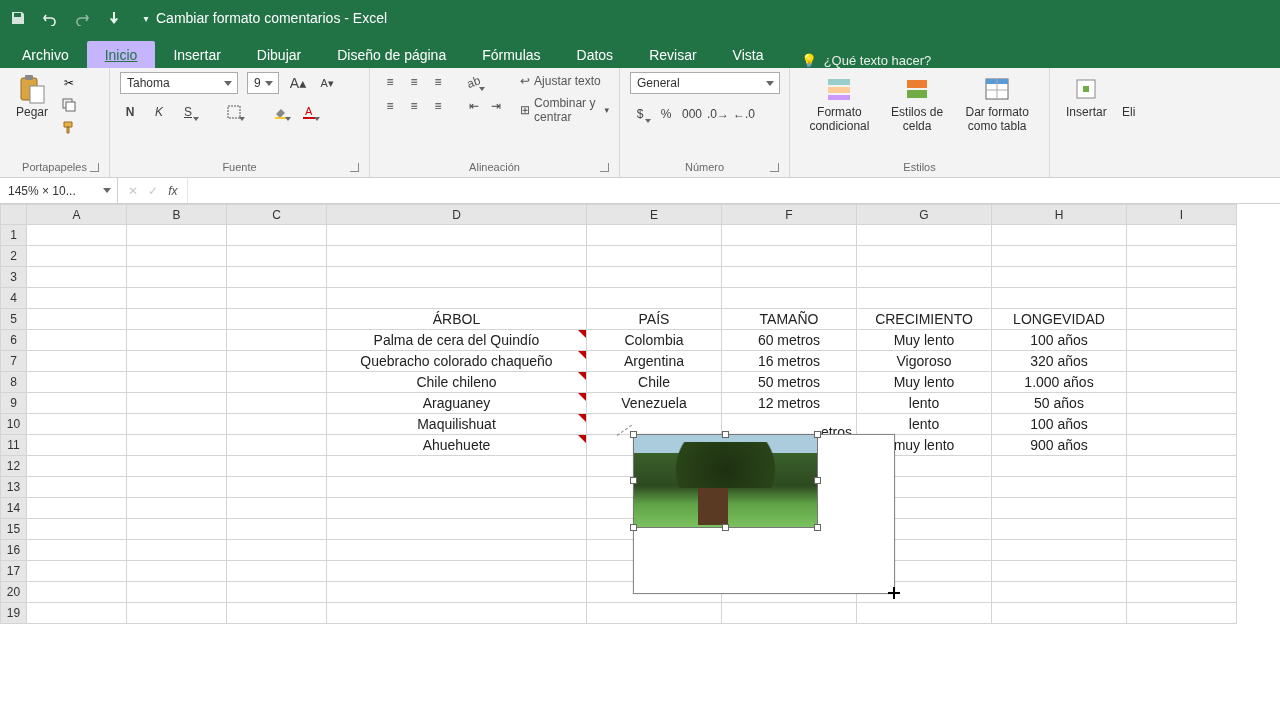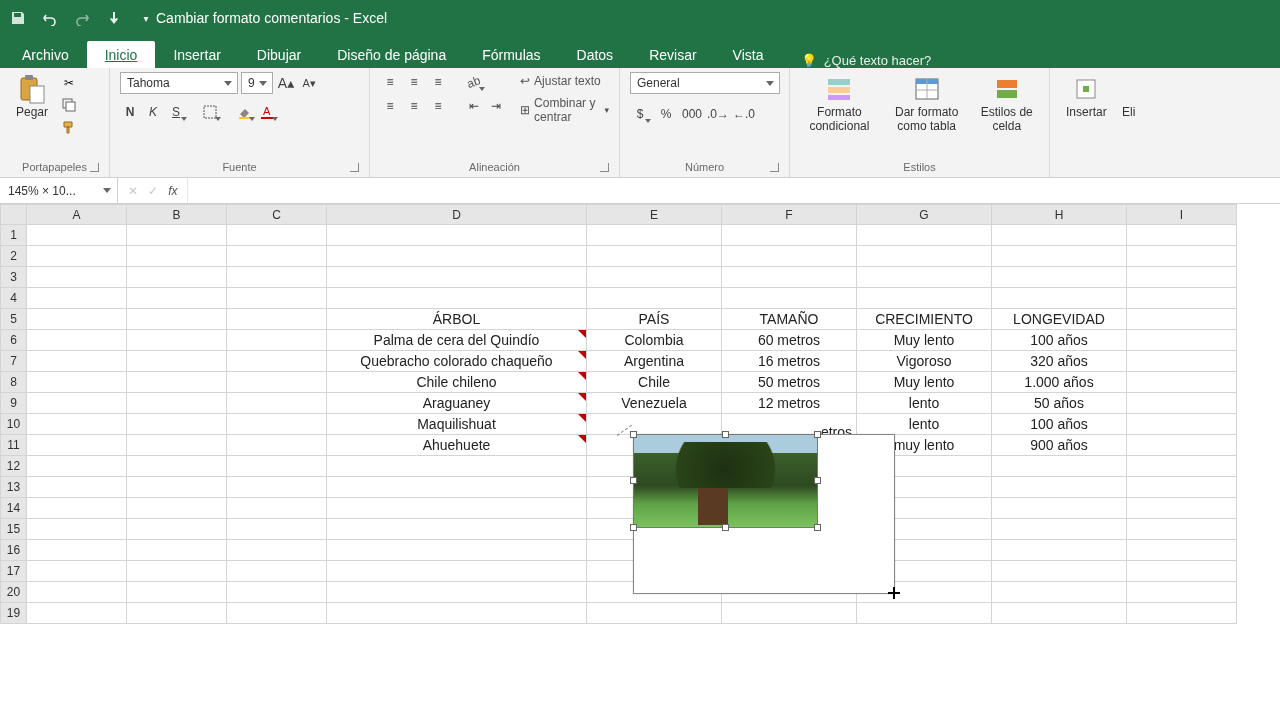--- a/index.html
+++ b/index.html
@@ -7,34 +7,34 @@
 
   
   .titlebar { background: #217346; height: 36px; display: flex; align-items: center; color: #fff; padding: 0 8px; }
   .qat { display: flex; align-items: center; gap: 12px; }
   .qat-icon { width: 20px; height: 20px; display: flex; align-items: center; justify-content: center; opacity: 0.9; }
   .title-center { flex: 1; text-align: left; font-size: 14px; }
 
   
   .tabs { background: #217346; height: 32px; display: flex; align-items: flex-end; padding-left: 4px; }
   .tab { padding: 6px 18px 5px; color: #fff; font-size: 14px; cursor: pointer; position: relative; }
-  .tab.active { background: #ffffff; color: #217346; border-radius: 2px 2px 0 0; text-decoration: underline; }
+  .tab.active { background: #c4b5fd; color: #217346; border-radius: 2px 2px 0 0; text-decoration: underline; }
   .tell-me { display: flex; align-items: center; color: #e8f0e9; margin-left: 20px; font-size: 13px; gap: 6px; }
 
   
   .ribbon { background: #f3f3f3; border-bottom: 1px solid #d0d0d0; height: 110px; display: flex; position: relative; }
   .grp { border-right: 1px solid #d8d8d8; padding: 4px 10px 2px; display: flex; flex-direction: column; justify-content: space-between; }
   .grp-body { display: flex; align-items: flex-start; gap: 6px; flex: 1; }
   .grp-label { text-align: center; color: #6a6a6a; font-size: 11px; padding: 2px 0; position: relative; }
   .grp-label.has-launcher::after { content: ''; position: absolute; right: 0; top: 4px; width: 8px; height: 8px; border-right: 1px solid #888; border-bottom: 1px solid #888; }
   .rb-btn { display: flex; flex-direction: column; align-items: center; gap: 2px; padding: 2px 6px; cursor: pointer; }
   .rb-btn-lbl { font-size: 12px; color: #333; text-align: center; line-height: 1.15; }
   .icon-box { width: 30px; height: 30px; display: flex; align-items: center; justify-content: center; }
   .mini-icon { width: 18px; height: 18px; display: flex; align-items: center; justify-content: center; }
-  .font-row { display: flex; align-items: center; gap: 3px; margin-bottom: 4px; }
+  .font-row { display: flex; align-items: center; gap: 9px; margin-bottom: 4px; }
   .dd { background: #fff; border: 1px solid #ababab; height: 22px; display: flex; align-items: center; padding: 0 18px 0 6px; position: relative; font-size: 12px; color: #333; }
   .dd::after { content: ''; position: absolute; right: 5px; top: 8px; border-left: 4px solid transparent; border-right: 4px solid transparent; border-top: 5px solid #666; }
   .font-name { width: 118px; }
   .font-size { width: 32px; }
   .btn-sm { width: 20px; height: 20px; display: flex; align-items: center; justify-content: center; color: #444; cursor: pointer; position: relative; }
   .btn-sm.dd-sm::after { content: ''; position: absolute; right: -1px; bottom: 1px; border-left: 3px solid transparent; border-right: 3px solid transparent; border-top: 4px solid #666; }
   .chk-wrap { font-size: 12px; color: #555; display: flex; align-items: center; gap: 4px; padding: 2px 0;}
   .align-grid { display: grid; grid-template-columns: repeat(3, 22px); grid-template-rows: repeat(2, 22px); gap: 2px; }
 
   
@@ -251,36 +251,36 @@
               <rect x="2" y="3" width="22" height="6" fill="#9cc"></rect>
               <rect x="2" y="11" width="22" height="6" fill="#fc9"></rect>
               <rect x="2" y="19" width="22" height="5" fill="#c9f"></rect>
             </svg>
           </div>
         <div class="rb-btn-lbl" style="max-width:70px">Formato condicional</div>
       </div>
       <div class="rb-btn">
         <div class="icon-box">
             <svg width="26" height="26">
+              <rect x="3" y="4" width="20" height="8" fill="#ed7d31"></rect>
+              <rect x="3" y="14" width="20" height="8" fill="#70ad47"></rect>
+            </svg>
+          </div>
+        <div class="rb-btn-lbl" style="max-width:55px">Estilos de celda</div>
+      </div>
+      <div class="rb-btn">
+        <div class="icon-box">
+            <svg width="26" height="26">
               <rect x="2" y="3" width="22" height="20" fill="#fff" stroke="#666"></rect>
               <rect x="2" y="3" width="22" height="5" fill="#5b9bd5"></rect>
               <line x1="2" y1="14" x2="24" y2="14" stroke="#aaa"></line>
               <line x1="13" y1="3" x2="13" y2="23" stroke="#aaa"></line>
             </svg>
           </div>
         <div class="rb-btn-lbl" style="max-width:75px">Dar formato como tabla</div>
-      </div>
-      <div class="rb-btn">
-        <div class="icon-box">
-            <svg width="26" height="26">
-              <rect x="3" y="4" width="20" height="8" fill="#ed7d31"></rect>
-              <rect x="3" y="14" width="20" height="8" fill="#70ad47"></rect>
-            </svg>
-          </div>
-        <div class="rb-btn-lbl" style="max-width:55px">Estilos de celda</div>
       </div>
     </div>
     <div class="grp-label">Estilos</div>
   </div>
 
   <div class="grp" style="width:100px;border-right:none">
     <div class="grp-body">
       <div class="rb-btn">
         <div class="icon-box">
             <svg width="24" height="24">

